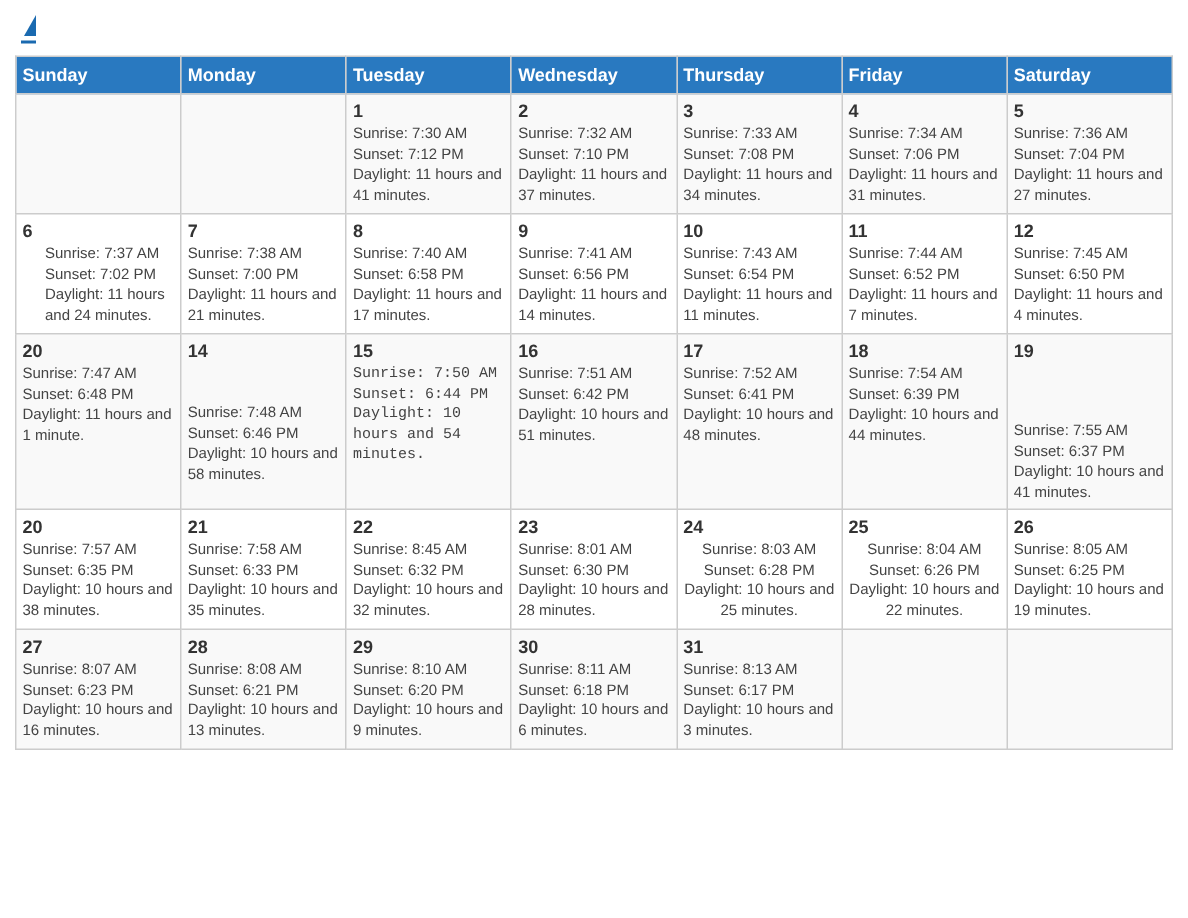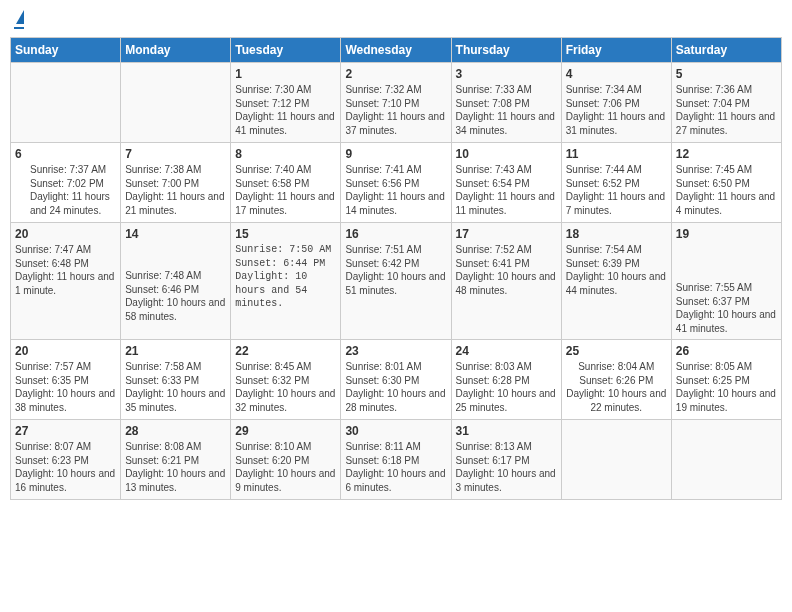--- a/index.html
+++ b/index.html
@@ -282,21 +282,21 @@
 Daylight: 10 hours and 32 minutes.</div>
         </td>
         <td>
           <div class="day-number">23</div>
           <div class="day-info" style="white-space: pre-line;">Sunrise: 8:01 AM
 Sunset: 6:30 PM
 Daylight: 10 hours and 28 minutes.</div>
         </td>
         <td>
           <div class="day-number">24</div>
-          <div class="day-info" style="white-space: pre-line;">Sunrise: 8:03 AM
+          <div class="day-info" style="white-space: pre-line; text-align: center;">Sunrise: 8:03 AM
 Sunset: 6:28 PM
 Daylight: 10 hours and 25 minutes.</div>
         </td>
         <td>
           <div class="day-number">25</div>
           <div class="day-info" style="white-space: pre-line; text-align: center;">Sunrise: 8:04 AM
 Sunset: 6:26 PM
 Daylight: 10 hours and 22 minutes.</div>
         </td>
         <td>

